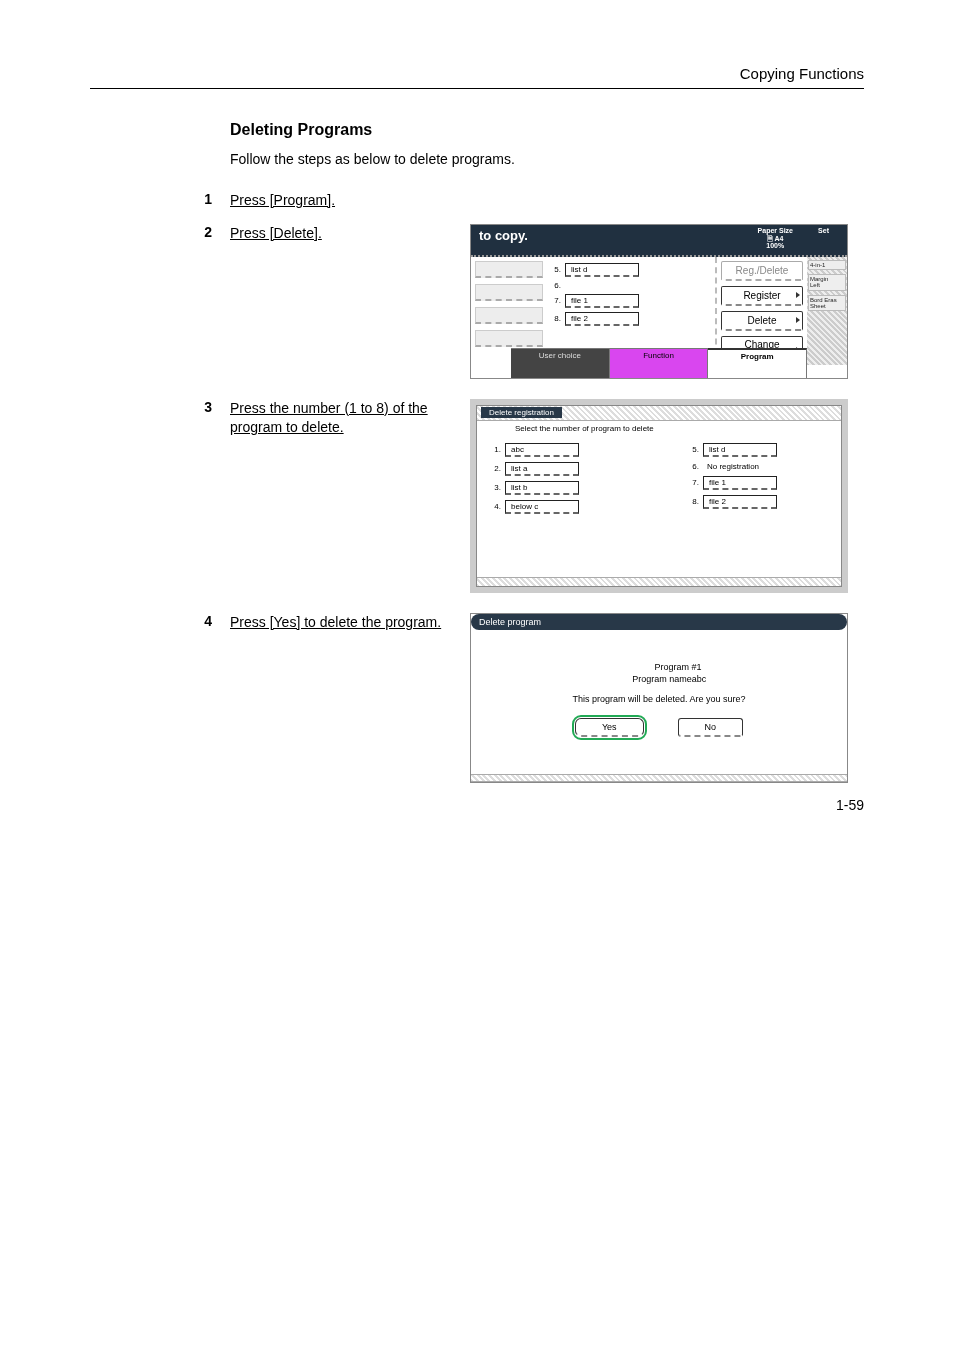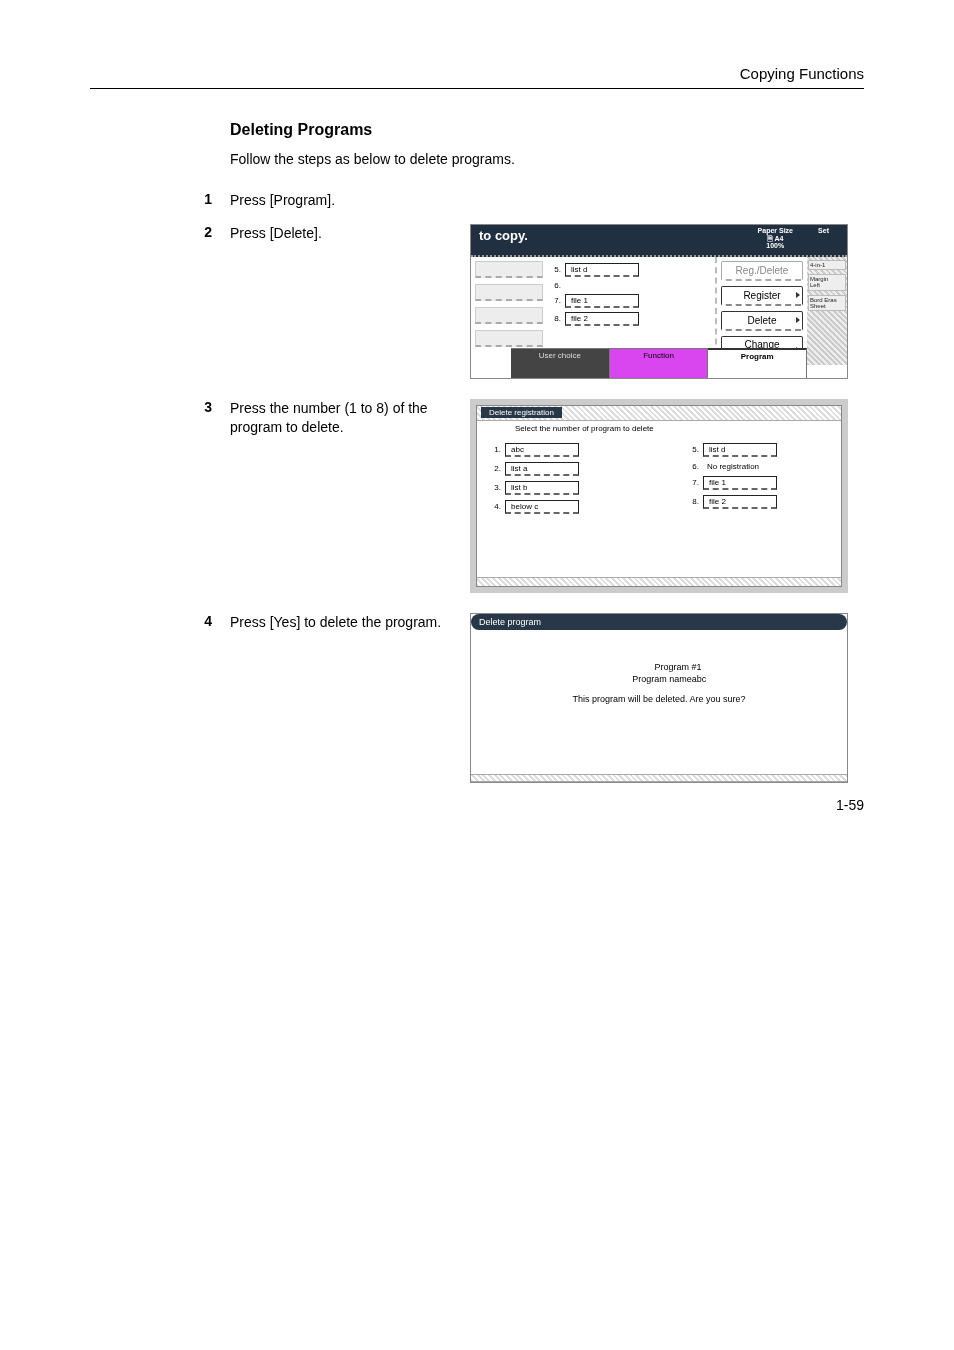--- a/index.html
+++ b/index.html
@@ -43,20 +43,21 @@
     font-size: 14px;
     margin-right: 18px;
     margin-left: 92px;
   }
   .step-text {
     width: 230px;
     font-size: 14px;
     line-height: 1.35;
     flex-shrink: 0;
     margin-right: 10px;
+    text-decoration: underline;
   }
   .panel {
     border: 1px solid #888;
     background: #fff;
     box-sizing: border-box;
     font-size: 9px;
     position: relative;
   }
 
   
@@ -414,19 +415,23 @@
       <div class="body">
         <div class="kv">
             <span class="k">Program #</span>
             <span>1</span>
           </div>
         <div class="kv">
             <span class="k">Program name</span>
             <span>abc</span>
           </div>
         <div class="confirm">This program will be deleted. Are you sure?</div>
+        <div class="btns">
+          <div class="pbtn hl">Yes</div>
+          <div class="pbtn">No</div>
+        </div>
       </div>
       <div class="hatched-divider" style="position:absolute;left:0;right:0;bottom:0;"></div>
     </div>
   </div>
 
   <div class="page-num">1-59</div>
 </div>
 
 </body></html>

